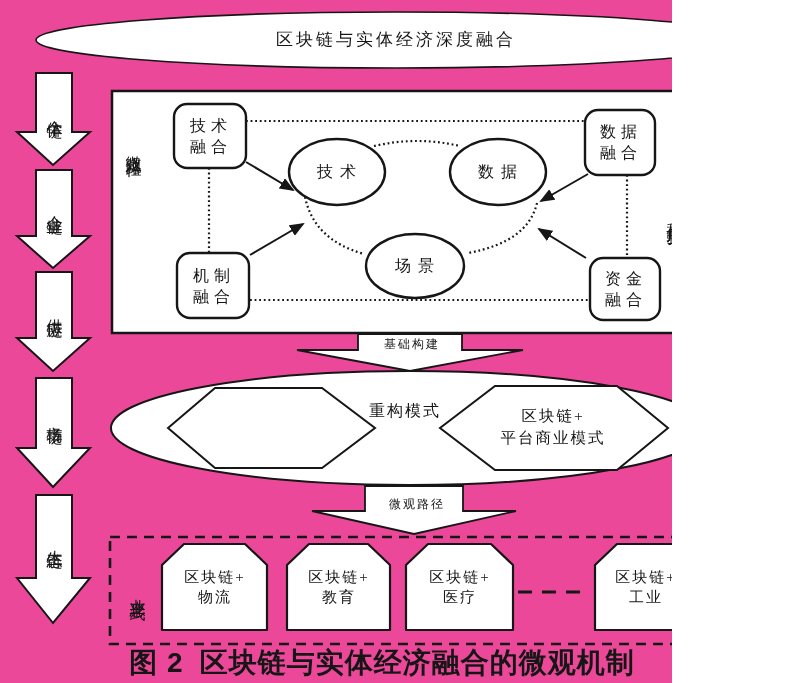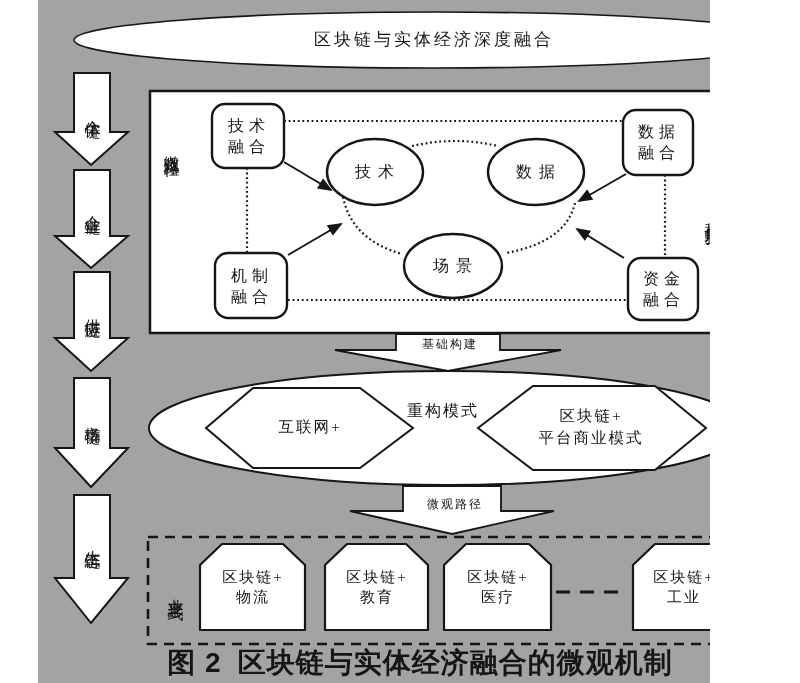--- a/index.html
+++ b/index.html
@@ -1,18 +1,18 @@
 <!DOCTYPE html>
 <html><head>
 <meta charset="utf-8">
 <style>
   html,body{margin:0;padding:0;background:#ffffff;}
   #stage{
-    position:relative;width:672px;height:683px;background:#a3a3a3;overflow:hidden;
-    font-family:"Liberation Serif",serif;color:#161616;margin-left:38px;
+    position:relative;width:672px;height:683px;background:#ec4899;overflow:hidden;
+    font-family:"Liberation Serif",serif;color:#161616;
   }
   #shapes{position:absolute;left:0;top:0;}
   .lbl{
     position:absolute;transform:translate(-50%,-50%);
     text-align:center;white-space:nowrap;line-height:1.3;
     font-family:"Liberation Serif",serif;color:#161616;
   }
   .vlbl{
     writing-mode:vertical-rl;text-orientation:upright;
   }
@@ -131,21 +131,20 @@
 
   <div class="lbl f16 ls7" style="left:340px;top:172px;">技术</div>
   <div class="lbl f16 ls7" style="left:501px;top:172px;">数据</div>
   <div class="lbl f16 ls7" style="left:418px;top:266px;">场景</div>
 
   <div class="lbl f15 ls2" style="left:412px;top:345px;">基础构建</div>
   <div class="lbl f16 ls2" style="left:405px;top:411px;">重构模式</div>
   <div class="lbl f15 ls2" style="left:417px;top:505px;">微观路径</div>
 
   <div class="lbl two-line hex-lines" style="left:272px;top:427px;">
-    <span>互联网+</span>
   </div>
   <div class="lbl two-line hex-lines" style="left:553px;top:427px;">
     <span>区块链+</span>
     <span>平台商业模式</span>
   </div>
 
   <div class="lbl vlbl f16 ls2" style="left:752px;top:175px;">价值链</div>
   <div class="lbl f16 ls5" style="left:757px;top:343px;">交换</div>
   <div class="lbl vlbl f16 ls2" style="left:752px;top:467px;">价值链</div>
 

